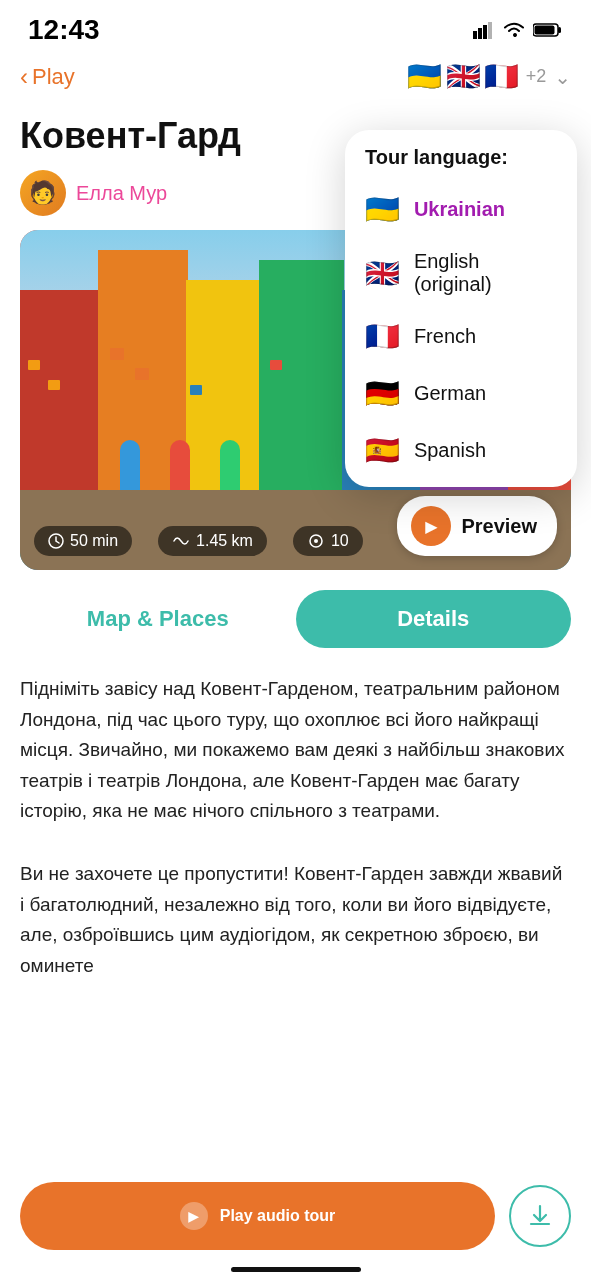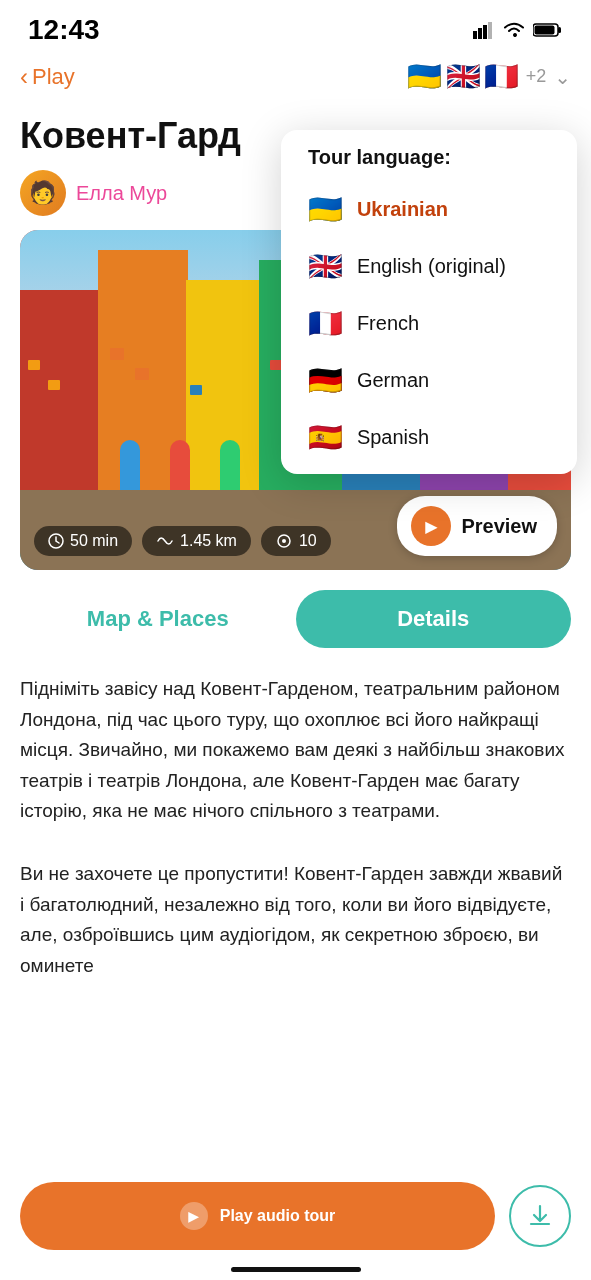--- a/index.html
+++ b/index.html
@@ -152,21 +152,21 @@
     }
     .p1 { left: 100px; background: #3498db; }
     .p2 { left: 150px; background: #e74c3c; }
     .p3 { left: 200px; background: #2ecc71; }
 
     .tour-stats {
       position: absolute;
       bottom: 14px;
       left: 14px;
       display: flex;
-      gap: 10px;
+      gap: 26px;
     }
     .stat-pill {
       background: rgba(0,0,0,0.55);
       border-radius: 20px;
       padding: 6px 14px;
       display: flex;
       align-items: center;
       gap: 6px;
       color: #fff;
       font-size: 16px;
@@ -297,46 +297,46 @@
       height: 5px;
       background: #111;
       border-radius: 3px;
     }
 
     
     .dropdown-overlay {
       position: absolute;
       top: 130px;
       right: 14px;
-      width: 296px;
+      width: 232px;
       background: #fff;
-      border-radius: 16px;
+      border-radius: 24px;
       box-shadow: 0 8px 40px rgba(0,0,0,0.18);
-      padding: 16px 7px 8px;
+      padding: 16px 0 8px;
       z-index: 100;
     }
     .dropdown-title {
       font-size: 20px;
       font-weight: 700;
       color: #111;
       padding: 0 20px 12px;
     }
     .dropdown-item {
       display: flex;
       align-items: center;
       gap: 14px;
       padding: 12px 20px;
       cursor: pointer;
     }
     .lang-label {
       font-size: 20px;
       color: #111;
     }
     .lang-label.selected {
-      color: #c2410c;
+      color: #a21caf;
       font-weight: 600;
     }
     .flag-emoji {
       font-size: 28px;
     }
   </style>
 </head>
 <body>
 
 <div class="status-bar">

